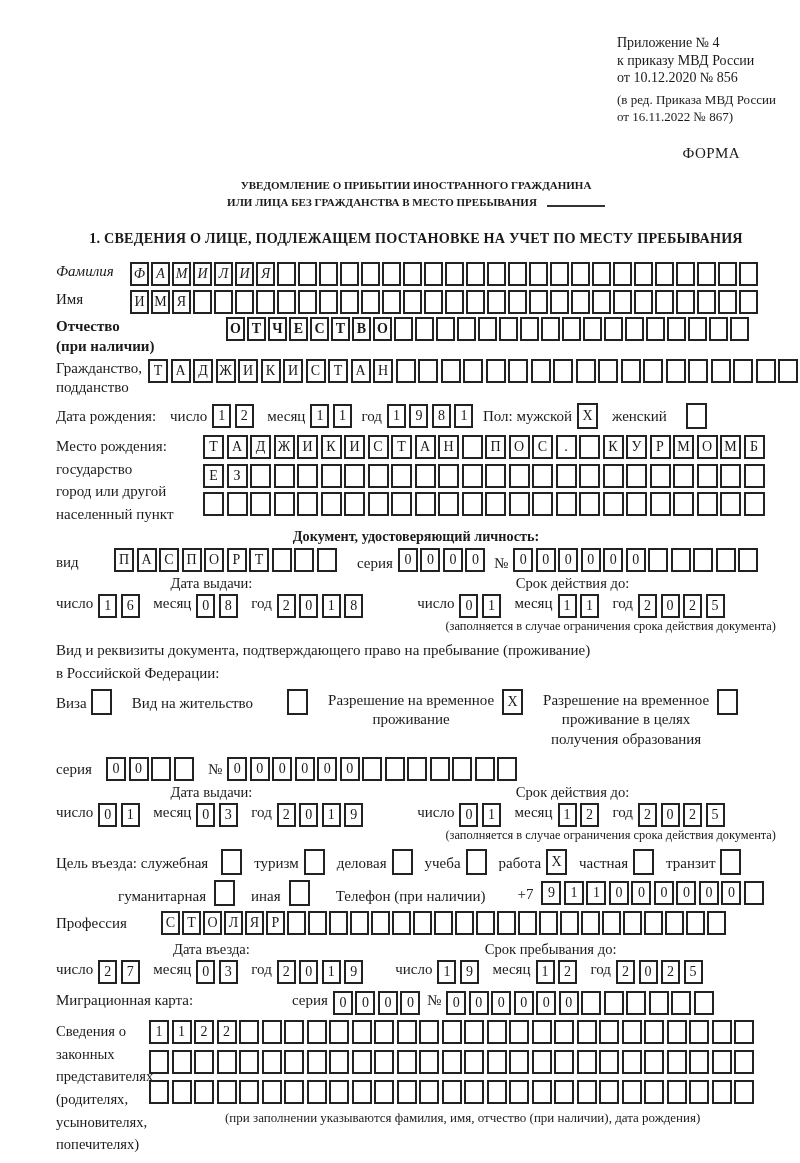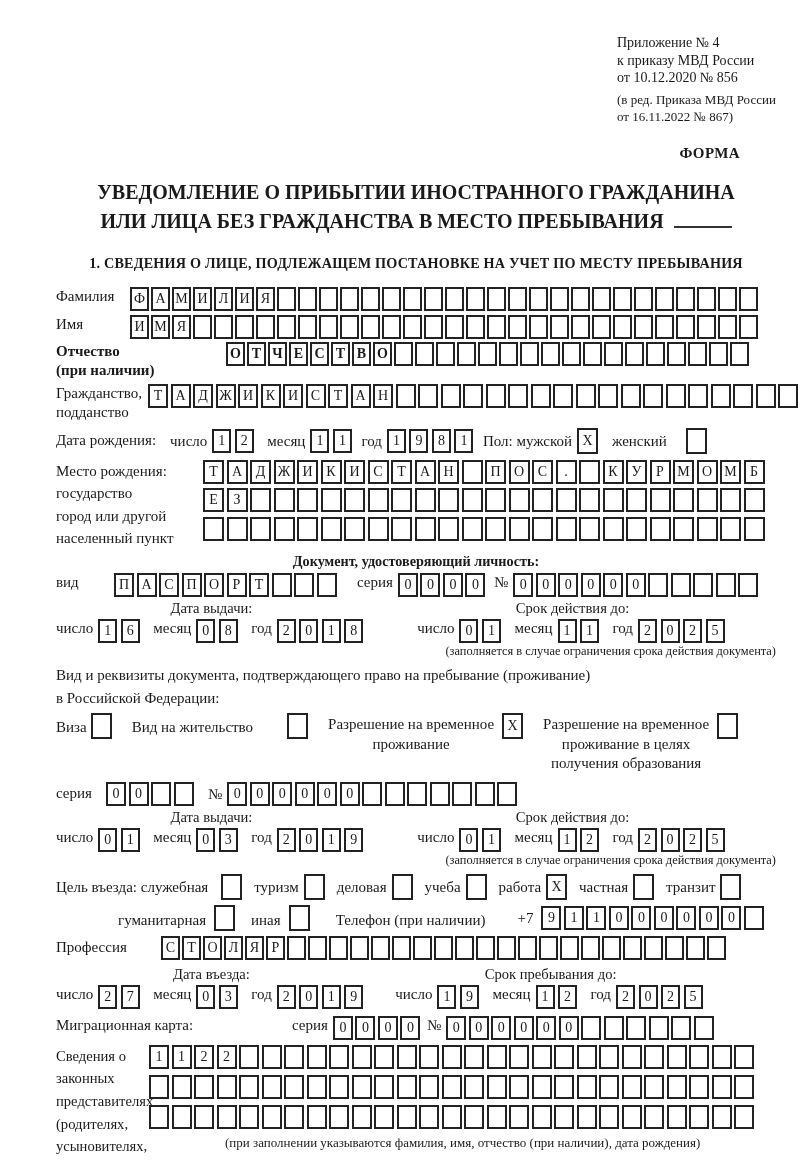--- a/index.html
+++ b/index.html
@@ -6,22 +6,22 @@
   .page{
     width:800px;height:1163px;box-sizing:border-box;position:relative;
     background:#ffffff;color:#1a1a1a;
     font-family:"Liberation Serif","DejaVu Serif",serif;
     font-size:15px;overflow:hidden;
     padding:34px 24px 8px 56px;
   }
   
   .appendix{margin-left:561px;font-size:14px;line-height:1.26;}
   .amendment{margin-left:561px;font-size:13px;line-height:1.28;margin-top:5px;}
-  .form-label{text-align:right;margin:20px 36px 0 0;font-weight:bold;font-size:15px;letter-spacing:.4px;}
-  .title{ text-align:center;font-weight:bold;font-size:20px;line-height:1.45;margin-top:16px;}
+  .form-label{text-align:right;margin:20px 36px 0 0;font-weight:normal;font-size:15px;letter-spacing:.4px;}
+  .title{ text-align:center;font-weight:bold;font-size:11px;line-height:1.45;margin-top:16px;}
   .blank-line{display:inline-block;width:58px;border-bottom:2px solid #333;height:.95em;margin-left:10px;}
   .section-heading{text-align:center;font-weight:bold;font-size:14.2px;margin-top:19px;letter-spacing:.2px;}
   
   .row{display:flex;align-items:flex-start;margin-top:3px;}
   .lbl{line-height:1.28;flex:none;}
   .lbl div{white-space:nowrap;}
   .cells{display:flex;flex:none;}
   .cell{
     flex:none;width:15px;height:20px;border:2px solid #222;margin-right:2px;
     display:flex;align-items:center;justify-content:center;
@@ -71,21 +71,21 @@
   </div>
   <div class="form-label">ФОРМА</div>
 
   <div class="title">
     <div>УВЕДОМЛЕНИЕ О ПРИБЫТИИ ИНОСТРАННОГО ГРАЖДАНИНА</div>
     <div><span>ИЛИ ЛИЦА БЕЗ ГРАЖДАНСТВА В МЕСТО ПРЕБЫВАНИЯ</span><span class="blank-line"></span></div>
   </div>
 
   <div class="section-heading">1. СВЕДЕНИЯ О ЛИЦЕ, ПОДЛЕЖАЩЕМ ПОСТАНОВКЕ НА УЧЕТ ПО МЕСТУ ПРЕБЫВАНИЯ</div>
 
-  <div class="row" style="margin-top:15px;">
+  <div class="row" style="margin-top:15px;font-style:italic;">
     <div class="lbl w-surname-lbl">Фамилия</div>
     <div class="cells">
         <span class="cell">Ф</span>
         <span class="cell">А</span>
         <span class="cell">М</span>
         <span class="cell">И</span>
         <span class="cell">Л</span>
         <span class="cell">И</span>
         <span class="cell">Я</span>
         <span class="cell"></span>
@@ -334,21 +334,21 @@
           <span class="cell"></span>
           <span class="cell"></span>
           <span class="cell"></span>
           <span class="cell"></span>
           <span class="cell"></span>
         </div>
     </div>
   </div>
 
   <div class="doc-heading">Документ, удостоверяющий личность:</div>
-  <div class="row" style="margin-top:3px;align-items:flex-start;">
+  <div class="row" style="margin-top:3px;align-items:flex-end;">
     <div class="lbl" style="width:58px;">вид</div>
     <div class="cells cells-big">
         <span class="cell">П</span>
         <span class="cell">А</span>
         <span class="cell">С</span>
         <span class="cell">П</span>
         <span class="cell">О</span>
         <span class="cell">Р</span>
         <span class="cell">Т</span>
         <span class="cell"></span>

